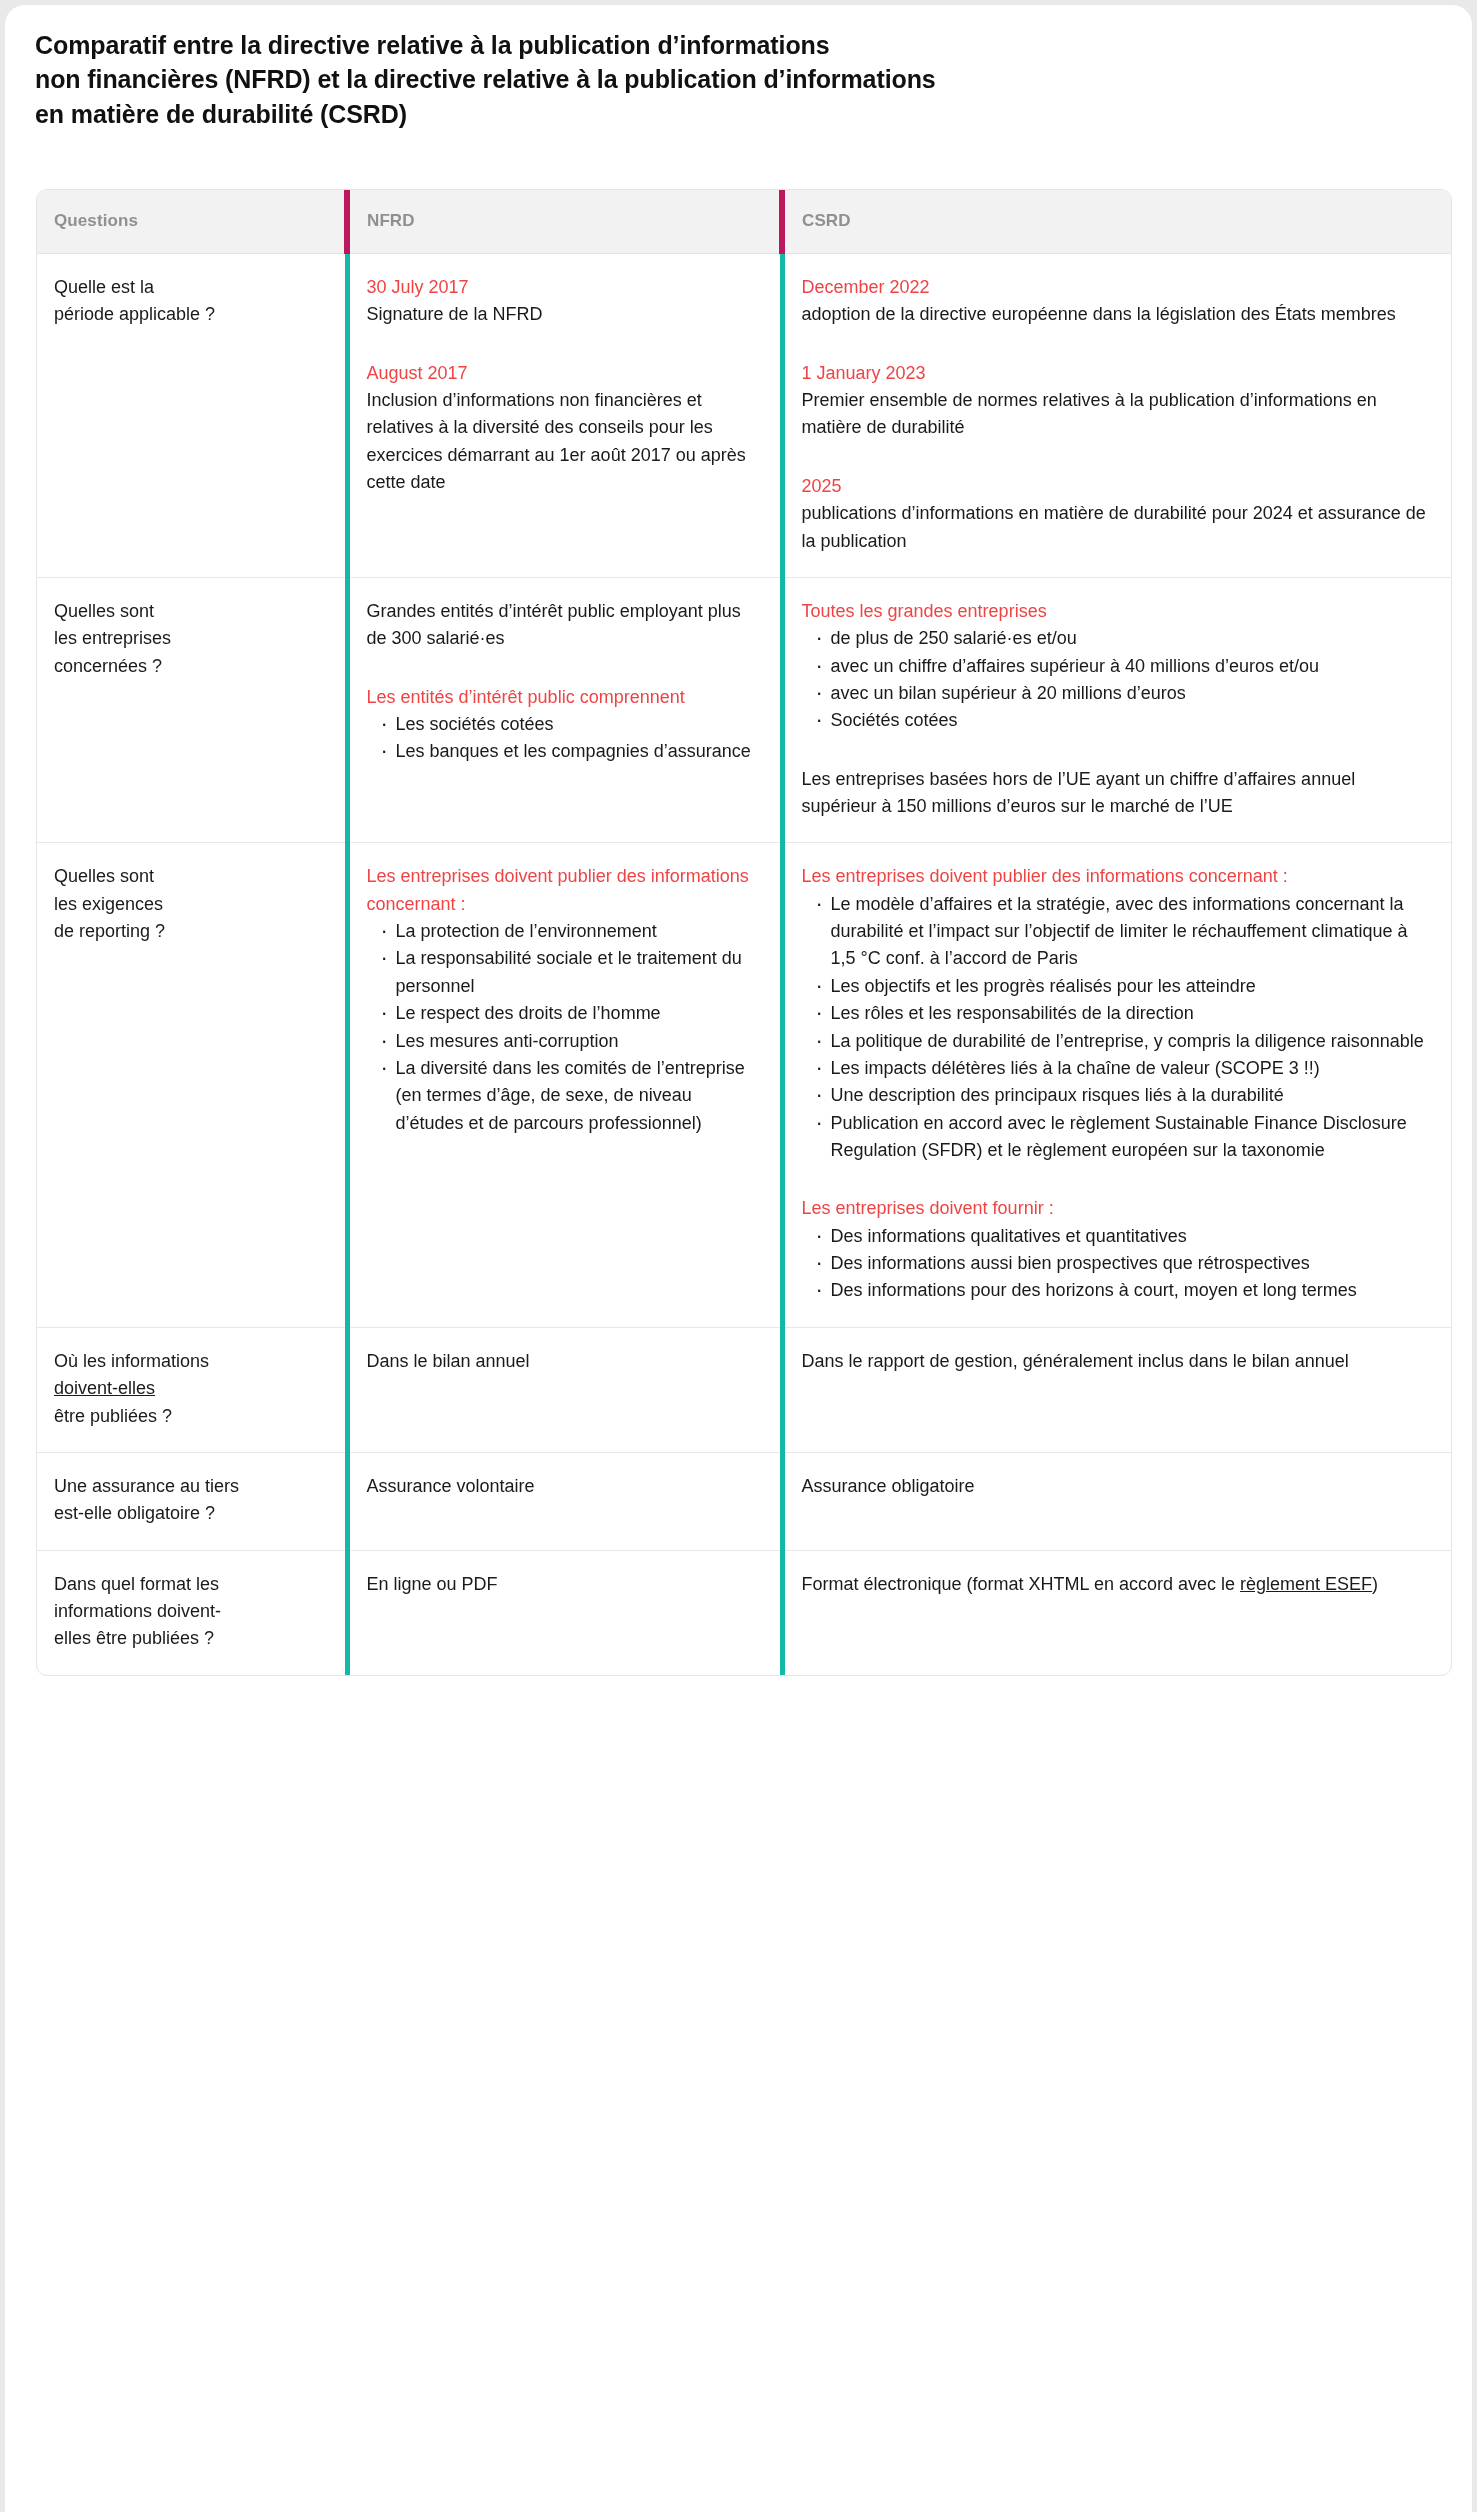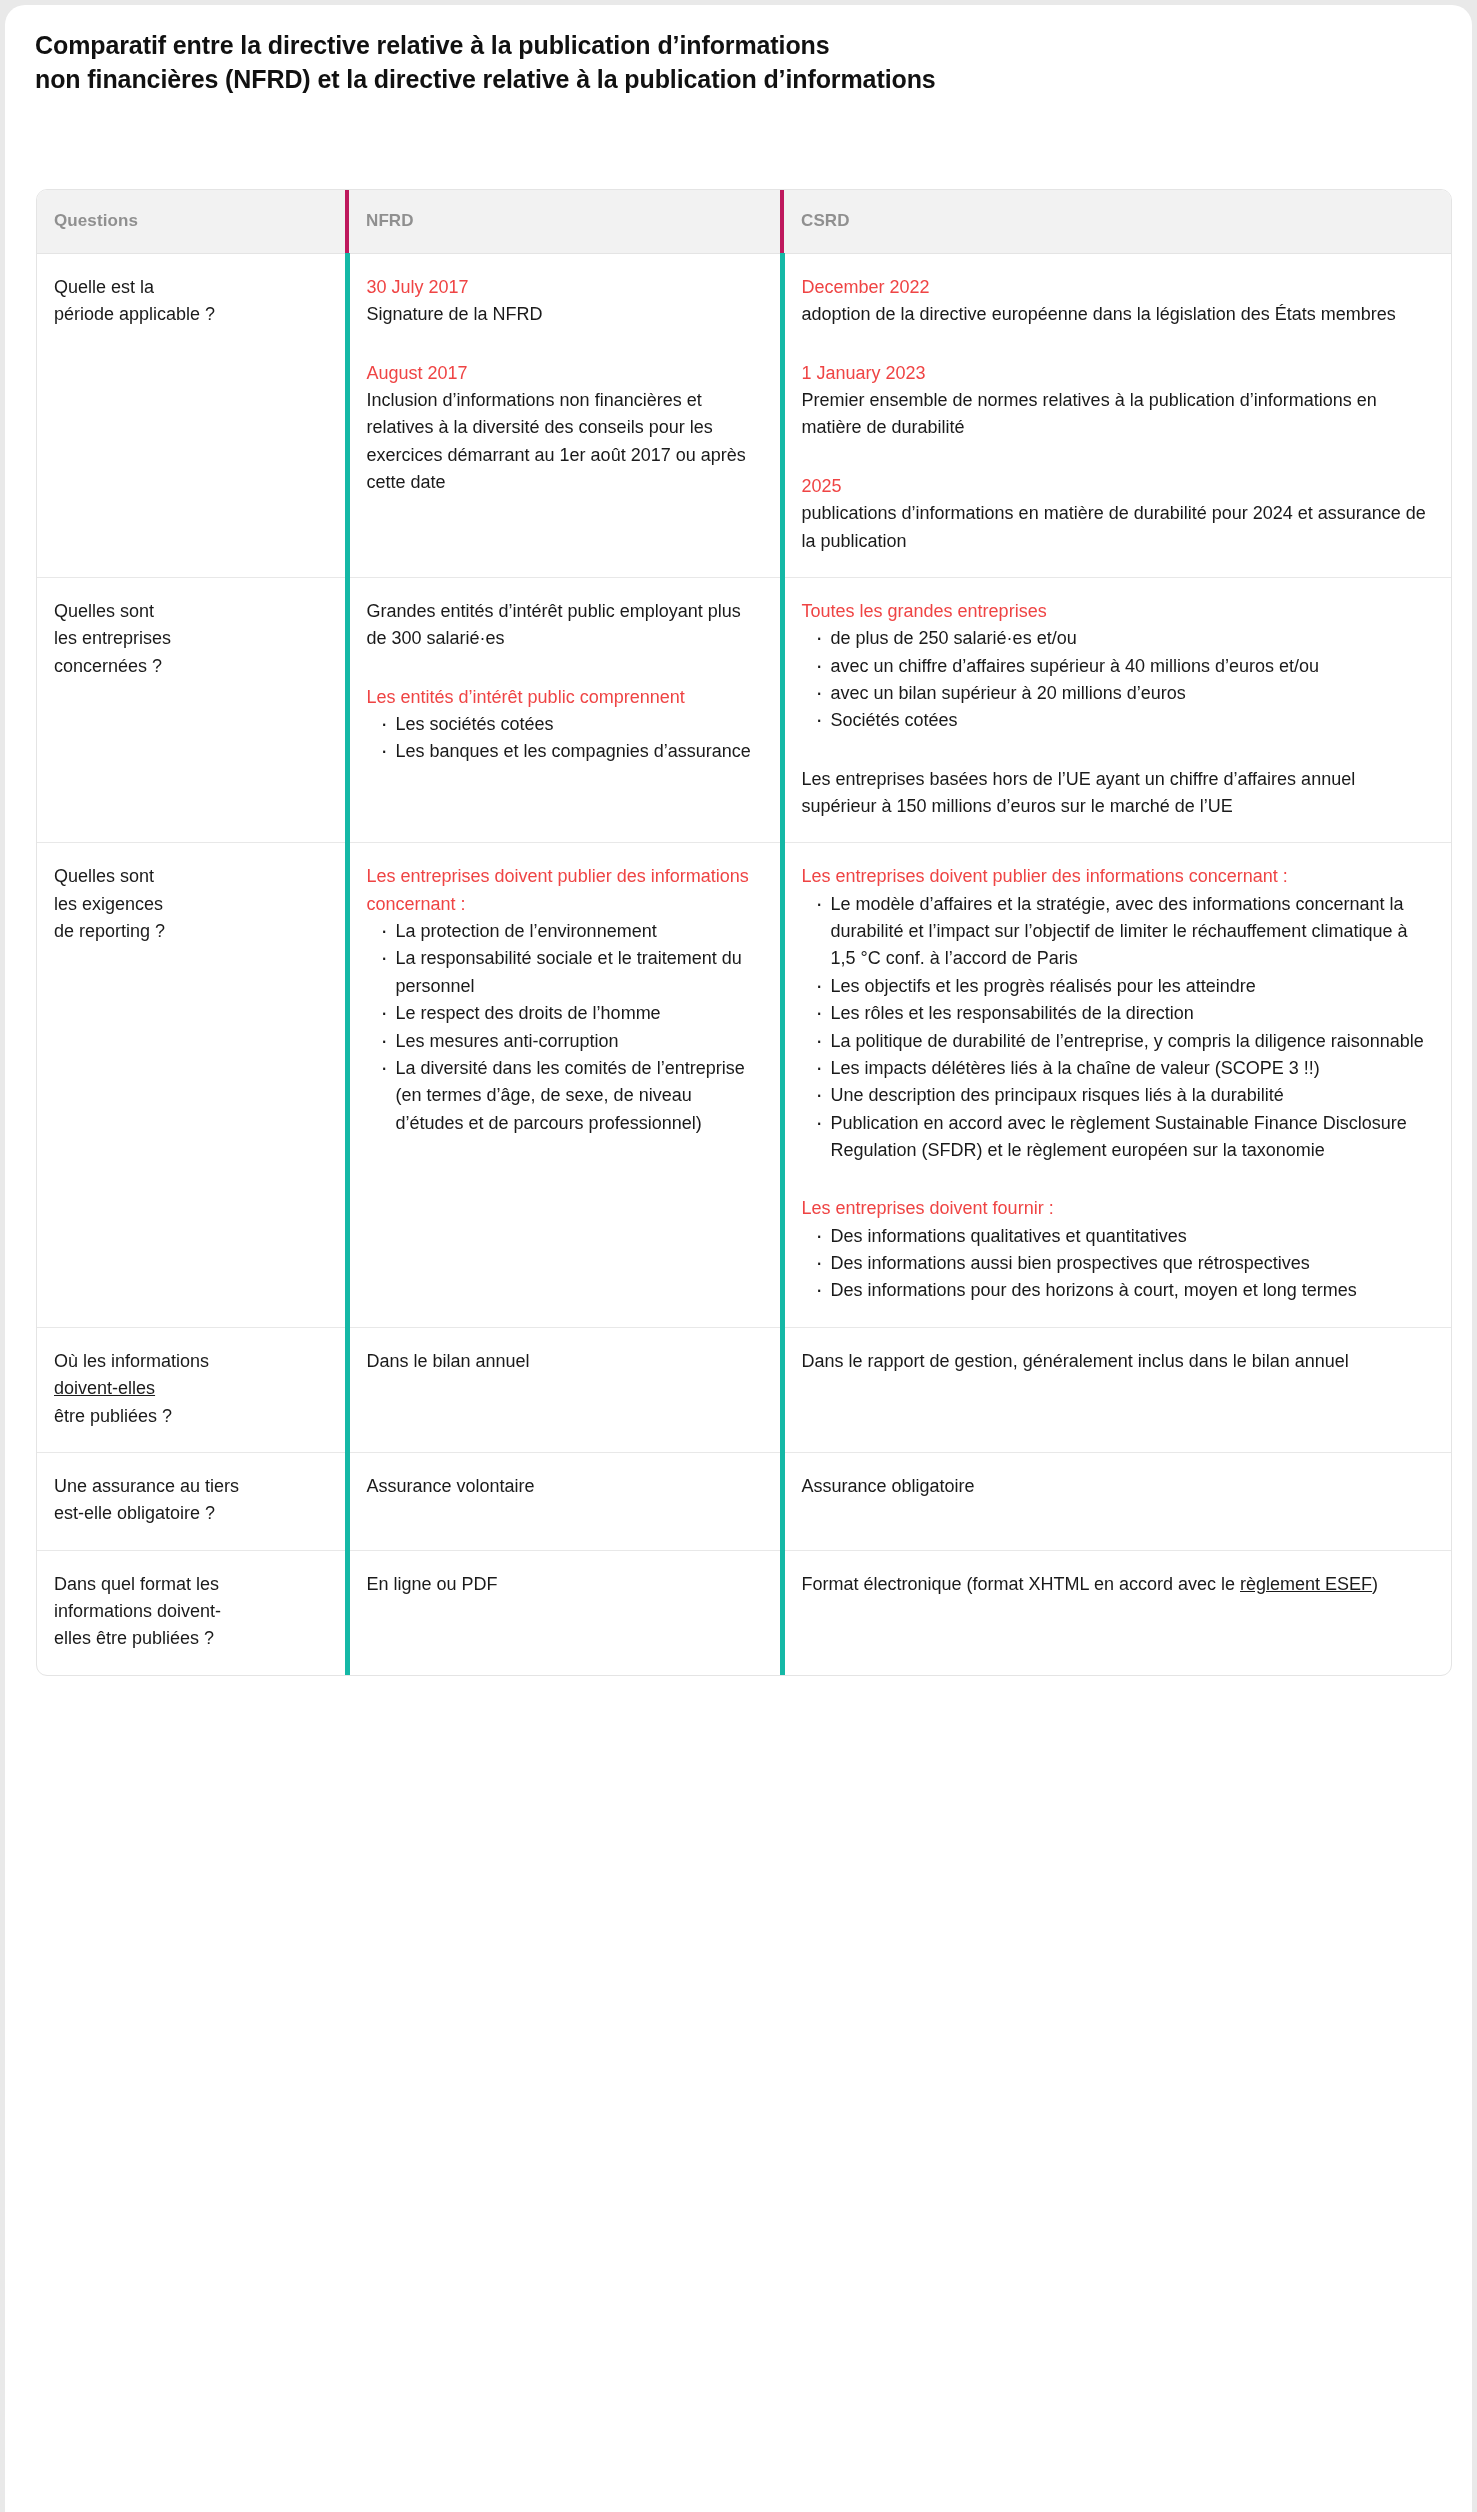--- a/index.html
+++ b/index.html
@@ -60,21 +60,21 @@
   table.cmp col.c-n { width: 435px; }
   table.cmp col.c-c { width: 671px; }
 
   table.cmp thead th {
     background: #f2f2f2;
     color: #909090;
     font-size: 17px;
     font-weight: bold;
     text-align: left;
     padding: 21px 0 22px 17px;
-    border-right: 4px solid #be185d;
+    border-right: 6px solid #be185d;
     border-bottom: 1px solid #e4e4e4;
     vertical-align: middle;
     letter-spacing: 0.1px;
   }
   table.cmp thead th:last-child { border-right: none; }
 
   table.cmp tbody td {
     vertical-align: top;
     padding: 20px 20px 22px 17px;
     border-right: 5px solid #14b8a6;
@@ -127,20 +127,21 @@
   }
 </style>
 </head>
 <body>
 
 <div class="page-card">
 
   <div class="title" id="page-title">
       <span class="line">Comparatif entre la directive relative à la publication d’informations</span>
       <span class="line">non financières (NFRD) et la directive relative à la publication d’informations</span>
+      <span class="line">en matière de durabilité (CSRD)</span>
     </div>
 
   <div class="table-wrap">
     <table class="cmp">
       <colgroup>
         <col class="c-q">
           <col class="c-n">
           <col class="c-c">
       </colgroup>
       <thead>

